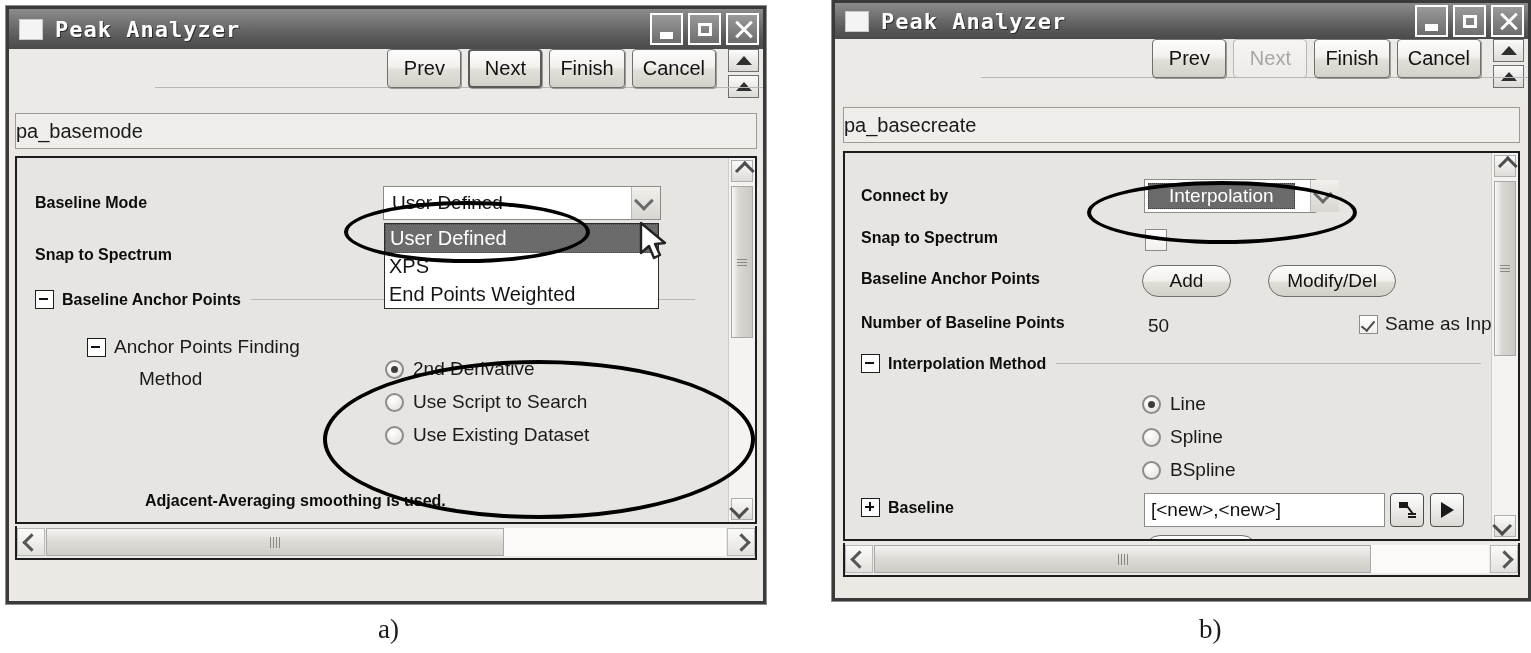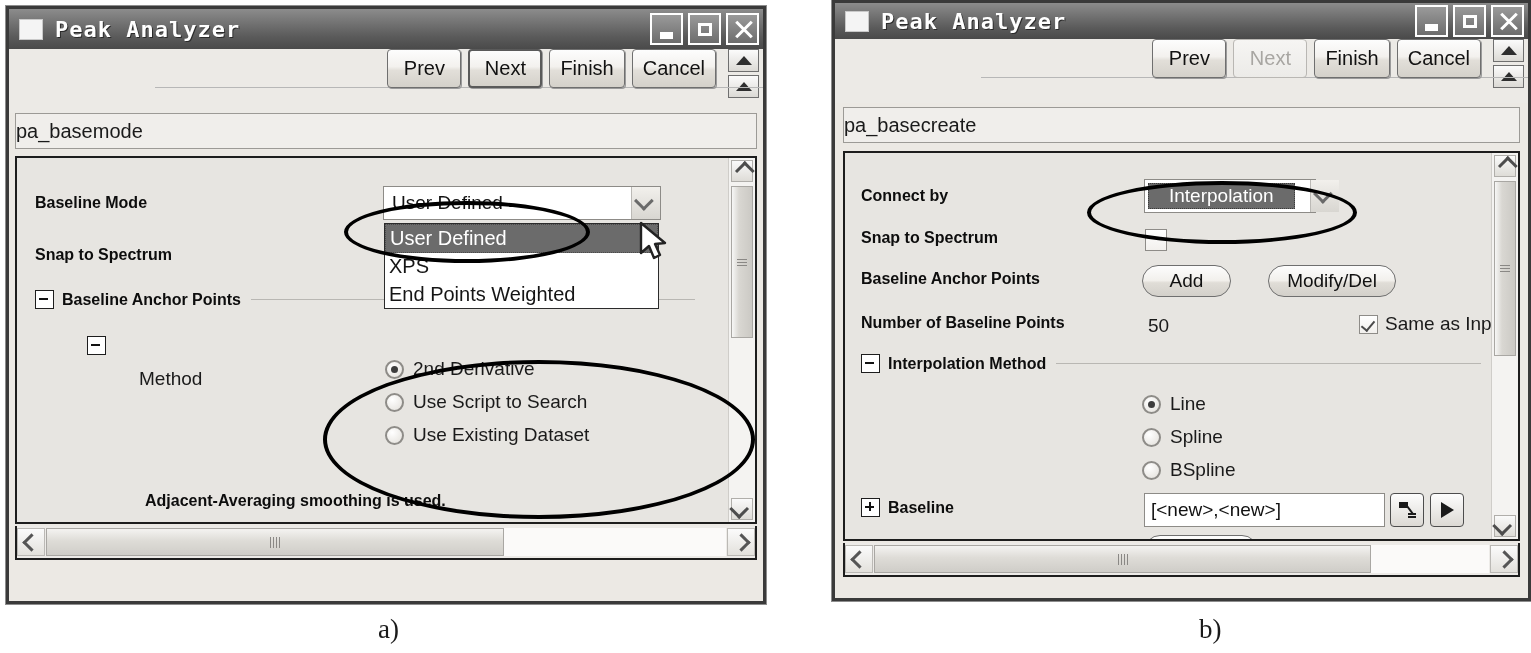--- a/index.html
+++ b/index.html
@@ -482,20 +482,21 @@
       </div>
 
       <div class="row" style="left:18px; top:132px; width:660px;">
         <span class="plusminus"></span>
         <span class="lbl-bold">Baseline Anchor Points</span>
         <span class="grouprule"></span>
       </div>
 
       <div class="row" style="left:70px; top:178px;">
         <span class="plusminus"></span>
+        <span class="lbl-norm">Anchor Points Finding</span>
       </div>
 
       <div class="row" style="left:122px; top:210px;">
         <span class="lbl-norm">Method</span>
       </div>
 
       <div style="position:absolute; left:368px; top:200px;">
         <div class="radio-row">
           <span class="radio on"></span>
           <span class="lbl-norm">2nd Derivative</span>

